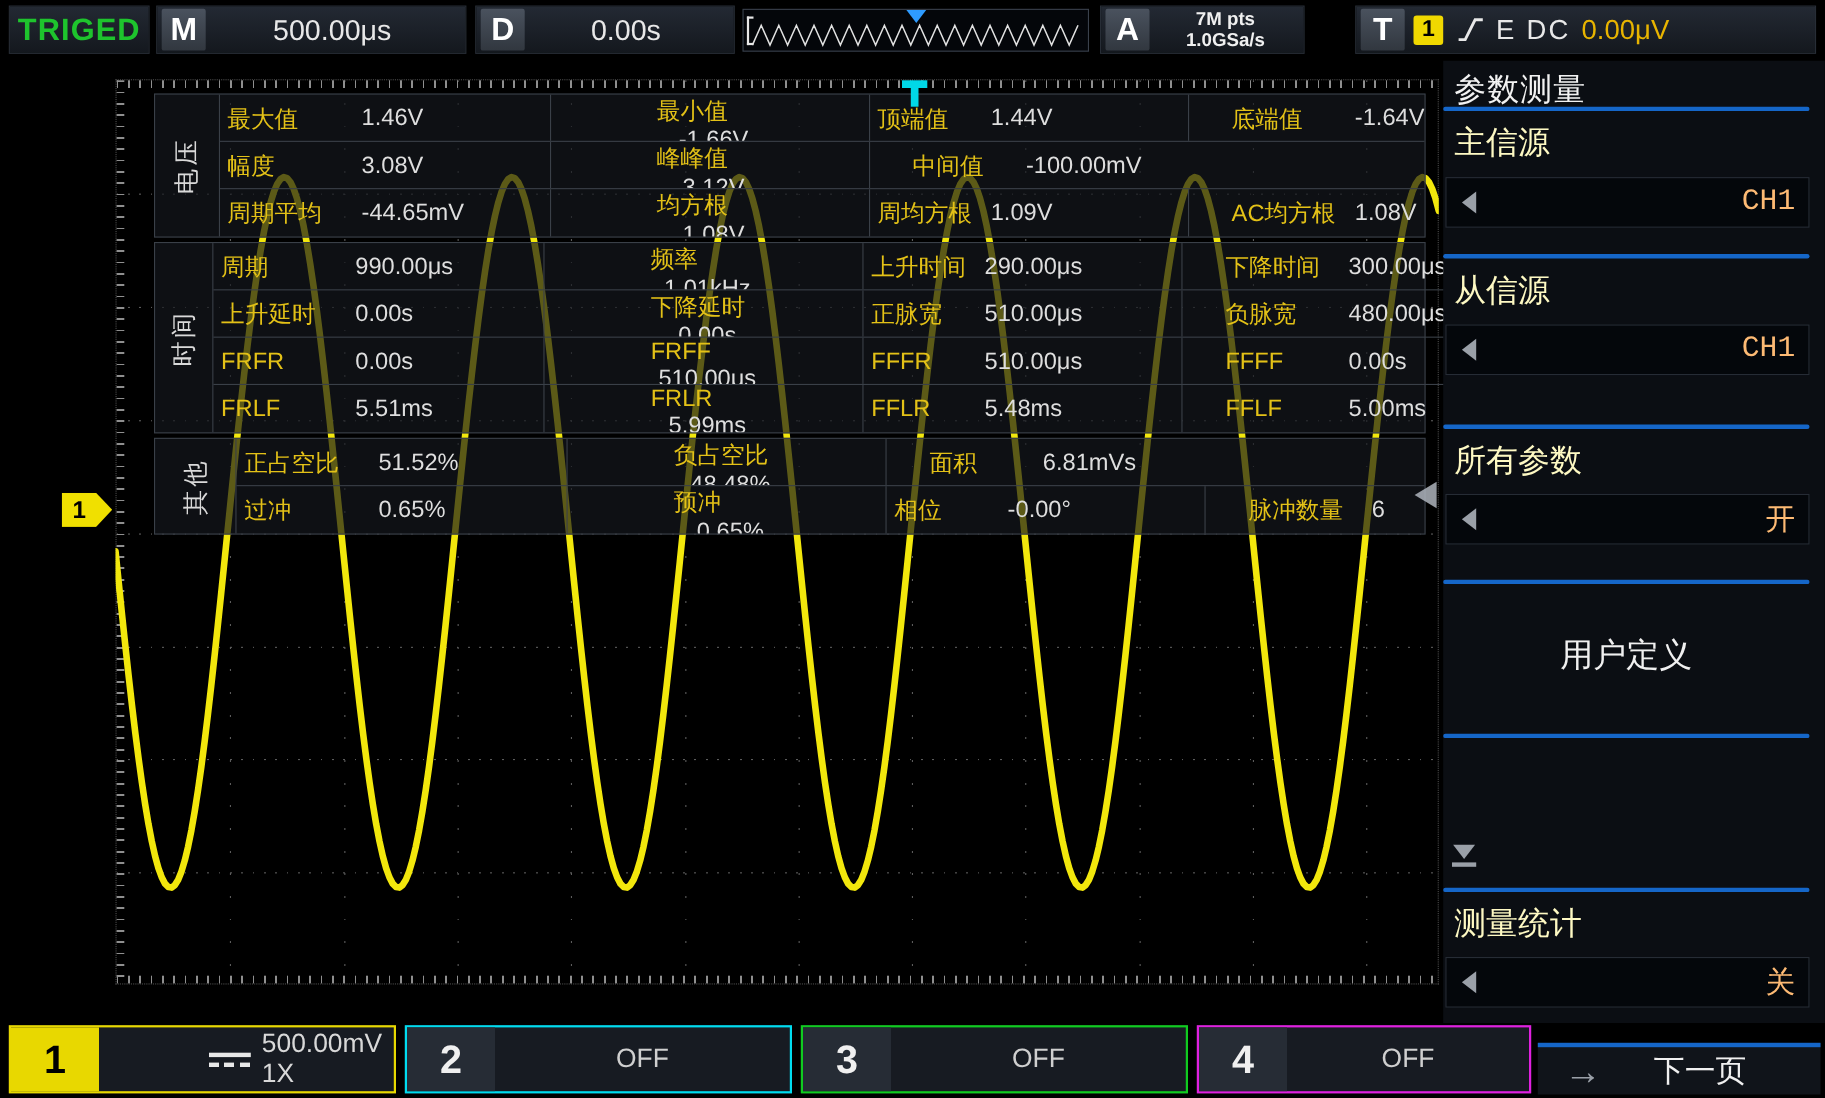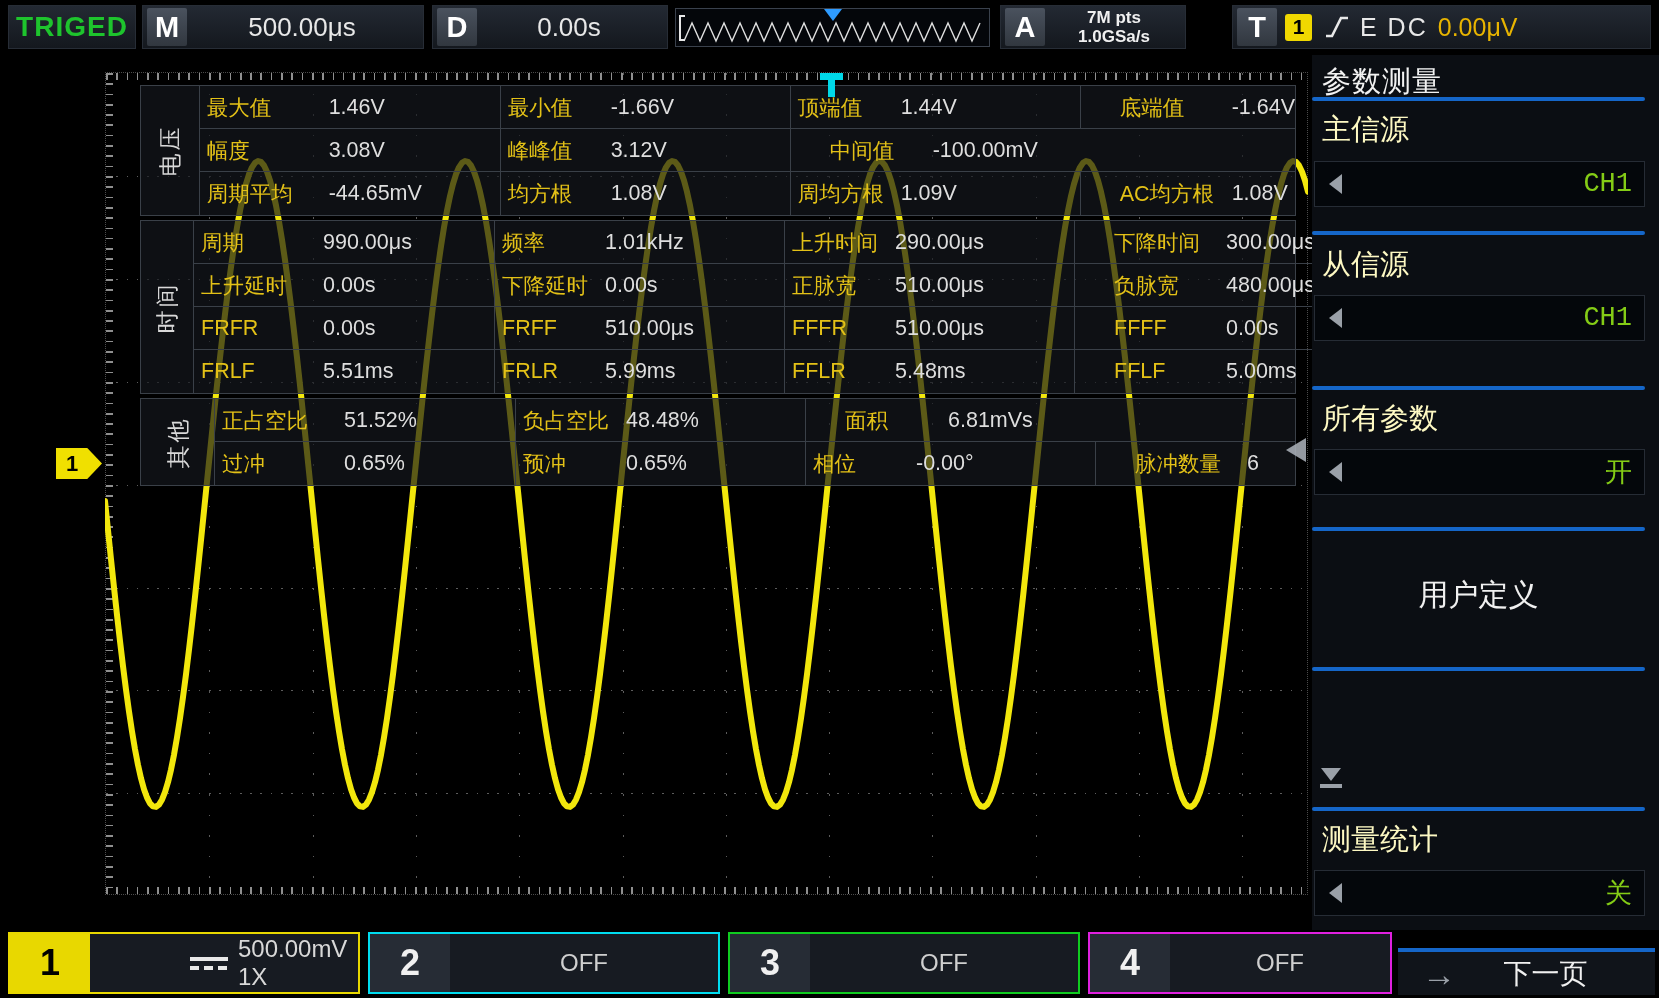--- a/index.html
+++ b/index.html
@@ -60,35 +60,35 @@
   #mtable { left:140px; top:85px; width:1156px; z-index:2; }
   .mt-group { display:flex; margin-bottom:4px; background:rgba(21,24,30,0.68);
     border:1px solid #3a4048; }
   .mt-grplabel { width:74px; border-right:1px solid #3a4048; display:flex; align-items:center; justify-content:center; }
   .mt-grplabel span { transform:rotate(-90deg); white-space:nowrap; color:#d9d9d9; font-size:23px; letter-spacing:3px; }
   .mt-rows { flex:1; }
   .mt-row { display:flex; height:43px; border-bottom:1px solid #3a4048; }
   .mt-row:last-child { border-bottom:none; }
   .mt-cell { display:flex; align-items:center; border-right:1px solid #3a4048; padding-left:7px; overflow:hidden; }
   .mt-cell:last-child { border-right:none;margin-left:32px; }
-  .mt-cell.c0 { width:301px; } .mt-cell.c1 { width:290px; } .mt-cell.c2 { width:290px; } .mt-cell.c3 { flex:1; }
+  .mt-cell.c0 { width:301px; } .mt-cell.c1 { width:290px;flex-direction:column; } .mt-cell.c2 { width:290px; } .mt-cell.c3 { flex:1; }
   .mt-k { color:#e3c117; font-size:21.5px; flex:none; }
   .mt-v { color:#dedede; font-size:21.5px; white-space:nowrap; }
   .kmin0 { min-width:122px; } .kmin1 { min-width:103px; } .kmin2 { min-width:103px; } .kmin3 { min-width:112px; }
 
   
   #sidebar { left:1312px; top:55px; width:347px; height:875px; background:#0b0e13; z-index:5;font-family:Liberation Mono, monospace; }
   #sb-title { top:7px; left:10px; color:#f2f2f2; font-size:29px; letter-spacing:1px; }
   .sb-divider { position:absolute; left:0; width:333px; height:4px; background:#1566c8; border-radius:2px; }
   .sb-label { position:absolute; left:10px; color:#fef9c3; font-size:29px; }
   .sb-valuebox { position:absolute; left:2px; width:331px; height:46px; background:#04070b;
     border:1px solid #262c35; display:flex; align-items:center; }
   .sb-valuebox .tri { width:0; height:0; border-top:10px solid transparent; border-bottom:10px solid transparent;
     border-right:13px solid #9aa0a8; margin-left:14px; }
-  .sb-valuebox .val { flex:1; text-align:right; padding-right:12px; color:#84cc16; font-size:27px; }
+  .sb-valuebox .val { flex:1; text-align:right; padding-right:12px; color:#fdba74; font-size:27px; }
   #sb-userdef { position:absolute; left:0; width:333px; text-align:center; color:#f0f0f0; font-size:30px; }
   #sb-clear { position:absolute; left:0; width:333px; text-align:center; color:#767c84; font-size:30px; }
   #sb-clear-icon { position:absolute; left:8px; top:713px; width:22px; }
   #sb-clear-icon .tri-d { width:0; height:0; margin-left:1px; border-left:10px solid transparent;
     border-right:10px solid transparent; border-top:13px solid #9aa0a8; }
   #sb-clear-icon .underbar { width:22px; height:4px; background:#9aa0a8; margin-top:3px; }
 
   
   #bottombar { left:0; top:932px; width:1659px; height:63px; z-index:6; }
   .ch-box { position:absolute; top:0; height:62px; background:#171b22; display:flex; align-items:center; }

